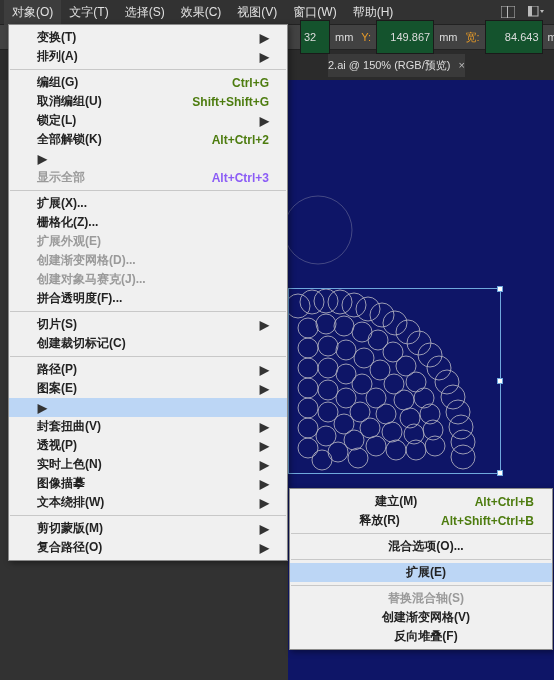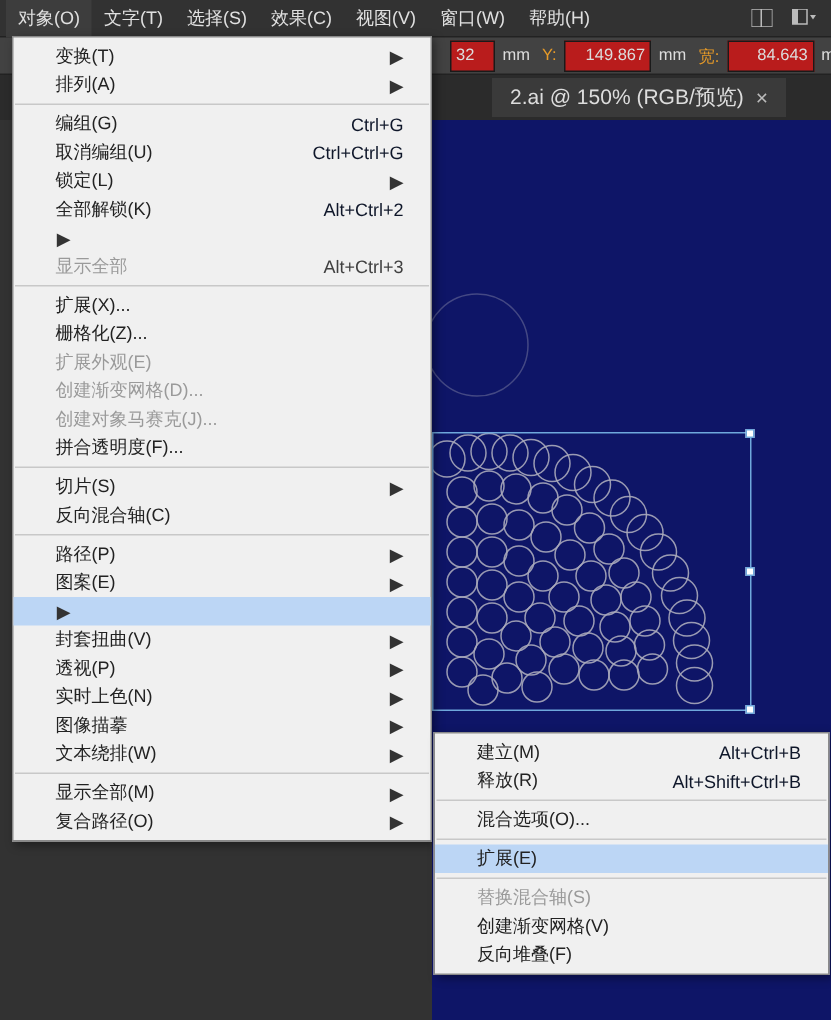--- a/index.html
+++ b/index.html
@@ -26,31 +26,31 @@
     }
     .options-bar {
       height: 26px; background: #424242;
       border-top: 1px solid #222; border-bottom: 1px solid #222;
       display: flex; align-items: center; padding-left: 300px;
       font-size: 11px; gap: 2px;
     }
     .opt-lbl { padding: 0 3px; color: #ddd; }
     .opt-lbl.orange { color: #e69a28; }
     .opt-input {
-      background: #b91c1c; border: 1px solid #1a1a1a;
-      color: #ddd; width: 58px; height: 21px;
+      background: #14532d; border: 1px solid #1a1a1a;
+      color: #ddd; width: 58px; height: 34px;
       text-align: right; padding: 0 3px; font-size: 11px;
     }
     .tabs-row {
       height: 30px; background: #2b2b2b;
       display: flex; align-items: center; padding-left: 328px;
     }
     .tab-chip {
-      display: flex; align-items: center; padding: 4px 12px;
-      background: #3a3a3a; color: #ddd; font-size: 14px;
+      display: flex; align-items: center; padding: 4px 0;
+      background: #3a3a3a; color: #ddd; font-size: 11px;
     }
     .tab-chip .x { margin-left: 8px; color: #bbb; }
     .canvas {
       position: absolute; left: 288px; top: 80px;
       width: 266px; height: 600px;
       background: #0e1567;
     }
     .selbox {
       position: absolute; border: 1px solid #6fa8dc;
       left: 0; top: 208px; width: 213px; height: 186px;
@@ -65,30 +65,31 @@
       border: 1px solid #8a8a8a; color: #222;
       box-shadow: 2px 2px 6px rgba(0,0,0,0.4);
       padding: 3px 0;
     }
     .dropdown2 {
       position: absolute; left: 289px; top: 488px;
       width: 264px; background: #f0f0f0;
       border: 1px solid #8a8a8a; color: #222;
       box-shadow: 2px 2px 6px rgba(0,0,0,0.4);
       padding: 3px 0;
+      text-align: center;
     }
     .mi {
       display: flex; align-items: center;
-      padding: 2px 18px 2px 28px; height: 19px;
+      padding: 2px 18px 2px 28px; height: 19px; font-weight: bold;
     }
     .mi.disabled { color: #9a9a9a; }
     .mi.hover { background: #bcd6f5; }
     .mi .lbl { flex: 1; }
-    .mi .sc { color: #0f172a; font-size: 12px; }
-    .mi.disabled .sc { color: #404040; }
+    .mi .sc { color: #4d7c0f; font-size: 12px; }
+    .mi.disabled .sc { color: #8b5cf6; }
     .mi .arrow { color: #333; width: 10px; text-align: right; }
     .sep { height: 1px; background: #c8c8c8; margin: 3px 1px; }
     circle.outline { fill: none; stroke: #aab; stroke-width: 1; }
   </style>
 </head>
 <body>
 
 <div class="menubar">
   <div class="menubar-item active">对象(O)</div>
   <div class="menubar-item">文字(T)</div>
@@ -220,21 +221,21 @@
       <span class="lbl">排列(A)</span>
       <span class="arrow">▶</span>
     </div>
     <div class="sep"></div>
     <div class="mi">
       <span class="lbl">编组(G)</span>
       <span class="sc">Ctrl+G</span>
     </div>
     <div class="mi">
       <span class="lbl">取消编组(U)</span>
-      <span class="sc">Ctrl+Ctrl+G</span>
+      <span class="sc">Shift+Shift+G</span>
     </div>
     <div class="mi">
       <span class="lbl">锁定(L)</span>
       <span class="arrow">▶</span>
     </div>
     <div class="mi">
       <span class="lbl">全部解锁(K)</span>
       <span class="sc">Alt+Ctrl+2</span>
     </div>
     <div class="mi">
@@ -262,21 +263,21 @@
     </div>
     <div class="mi">
       <span class="lbl">拼合透明度(F)...</span>
     </div>
     <div class="sep"></div>
     <div class="mi">
       <span class="lbl">切片(S)</span>
       <span class="arrow">▶</span>
     </div>
     <div class="mi">
-      <span class="lbl">反向混合轴(C)</span>
+      <span class="lbl">创建裁切标记(C)</span>
     </div>
     <div class="sep"></div>
     <div class="mi">
       <span class="lbl">路径(P)</span>
       <span class="arrow">▶</span>
     </div>
     <div class="mi">
       <span class="lbl">图案(E)</span>
       <span class="arrow">▶</span>
     </div>
@@ -298,21 +299,21 @@
     <div class="mi">
       <span class="lbl">图像描摹</span>
       <span class="arrow">▶</span>
     </div>
     <div class="mi">
       <span class="lbl">文本绕排(W)</span>
       <span class="arrow">▶</span>
     </div>
     <div class="sep"></div>
     <div class="mi">
-      <span class="lbl">显示全部(M)</span>
+      <span class="lbl">剪切蒙版(M)</span>
       <span class="arrow">▶</span>
     </div>
     <div class="mi">
       <span class="lbl">复合路径(O)</span>
       <span class="arrow">▶</span>
     </div>
   </div>
 
 <div class="dropdown2" id="dd2">
     <div class="mi">

